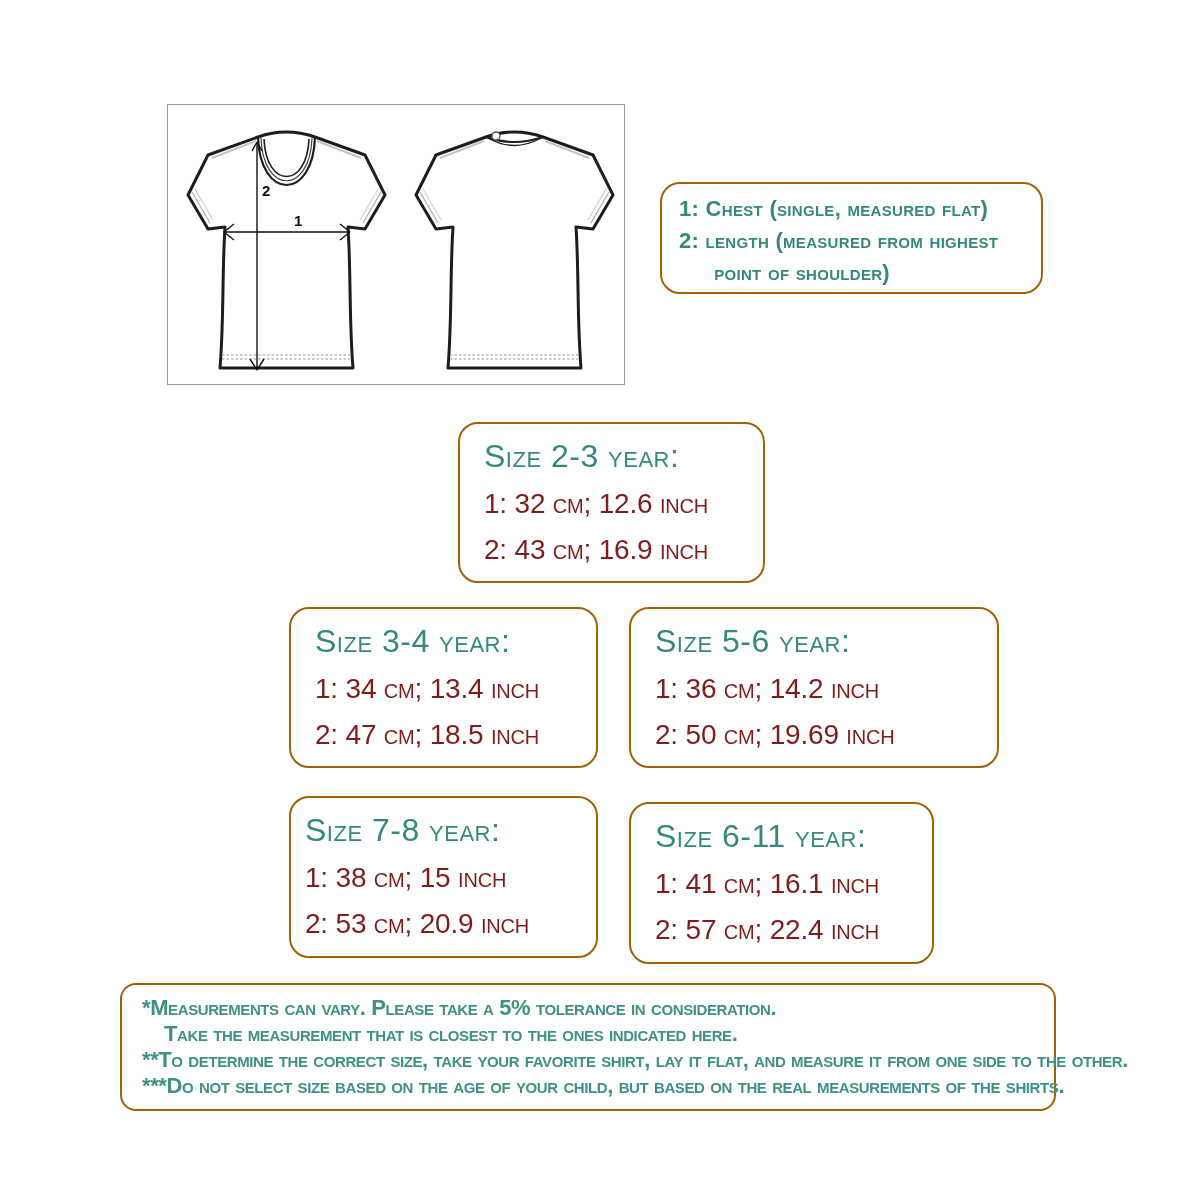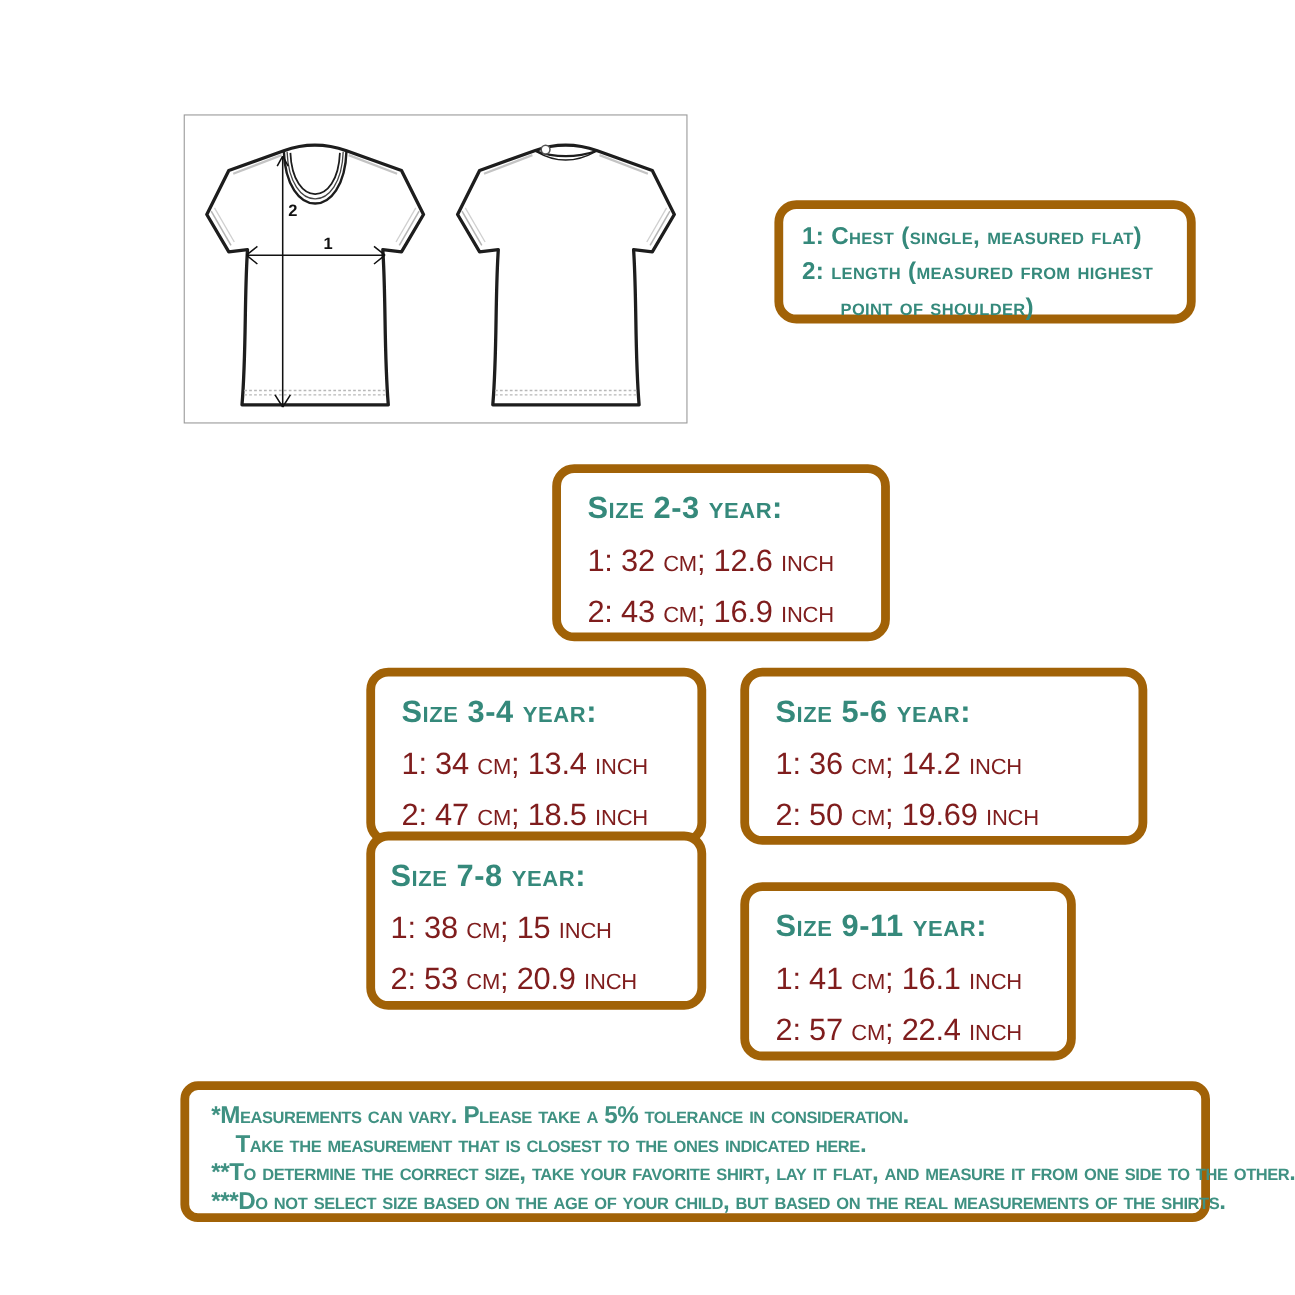--- a/index.html
+++ b/index.html
@@ -9,38 +9,38 @@
   }
   
   .shirt-frame{
     position:absolute;left:167px;top:104px;width:458px;height:281px;
     border:1px solid #9a9a9a;background:#ffffff;box-sizing:border-box;
   }
   .shirt-frame svg{display:block;width:100%;height:100%;}
   
   .teal-box{
     position:absolute;box-sizing:border-box;background:#ffffff;
-    border:8px solid #a16207;border-radius:20px;margin-left:44px;
+    border:2px solid #a16207;border-radius:20px;
   }
   
   .legend-box{left:660px;top:182px;width:383px;height:112px;padding:9px 16px 8px 17px;}
   .legend-line{
     font-size:22px;line-height:32px;color:#35897b;font-weight:700;
     font-variant:small-caps;letter-spacing:.3px;
     padding-left:1.6em;text-indent:-1.6em;
   }
   
   .size-box{padding:13px 10px 10px 24px;}
   .pos1{left:458px;top:422px;width:307px;height:161px;}
   .pos2{left:289px;top:607px;width:309px;height:161px;}
   .pos3{left:629px;top:607px;width:370px;height:161px;}
-  .pos4{left:289px;top:756px;width:309px;height:162px;padding-left:14px;}
+  .pos4{left:289px;top:796px;width:309px;height:162px;padding-left:14px;}
   .pos5{left:629px;top:802px;width:305px;height:162px;}
   .size-title{
-    font-size:28px;font-weight:700;color:#35897b;
+    font-size:32px;font-weight:400;color:#35897b;
     font-variant:small-caps;letter-spacing:.5px;line-height:38px;
     margin-bottom:6px;white-space:nowrap;
   }
   .size-row{
     font-size:28px;font-weight:400;color:#7f1d1d;
     font-variant:small-caps;letter-spacing:-0.2px;line-height:46px;
     white-space:nowrap;
   }
   
   .notes-box{left:120px;top:983px;width:936px;height:128px;border-radius:16px;padding:10px 18px 8px 20px;}
@@ -140,21 +140,21 @@
     <div class="size-row">2: 50 cm; 19.69 inch</div>
   </div>
 
   <div class="teal-box size-box pos4">
     <div class="size-title">Size 7-8 year:</div>
     <div class="size-row">1: 38 cm; 15 inch</div>
     <div class="size-row">2: 53 cm; 20.9 inch</div>
   </div>
 
   <div class="teal-box size-box pos5">
-    <div class="size-title">Size 9-11 year:</div>
+    <div class="size-title">Size 6-11 year:</div>
     <div class="size-row">1: 41 cm; 16.1 inch</div>
     <div class="size-row">2: 57 cm; 22.4 inch</div>
   </div>
 
   <div class="teal-box notes-box">
     <div class="note-line">*Measurements can vary. Please take a 5% tolerance in consideration.</div>
     <div class="note-line note-indent">Take the measurement that is closest to the ones indicated here.</div>
     <div class="note-line">**To determine the correct size, take your favorite shirt, lay it flat, and measure it from one side to the other.</div>
     <div class="note-line">***Do not select size based on the age of your child, but based on the real measurements of the shirts.</div>
   </div>

